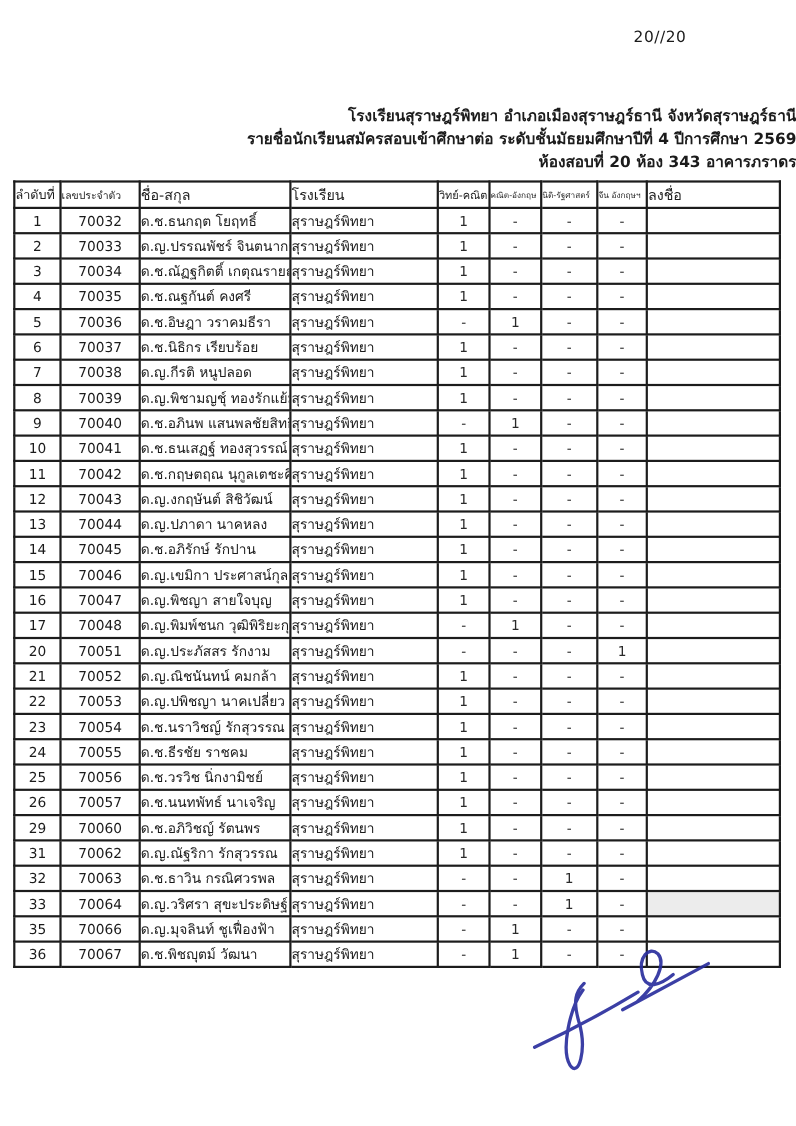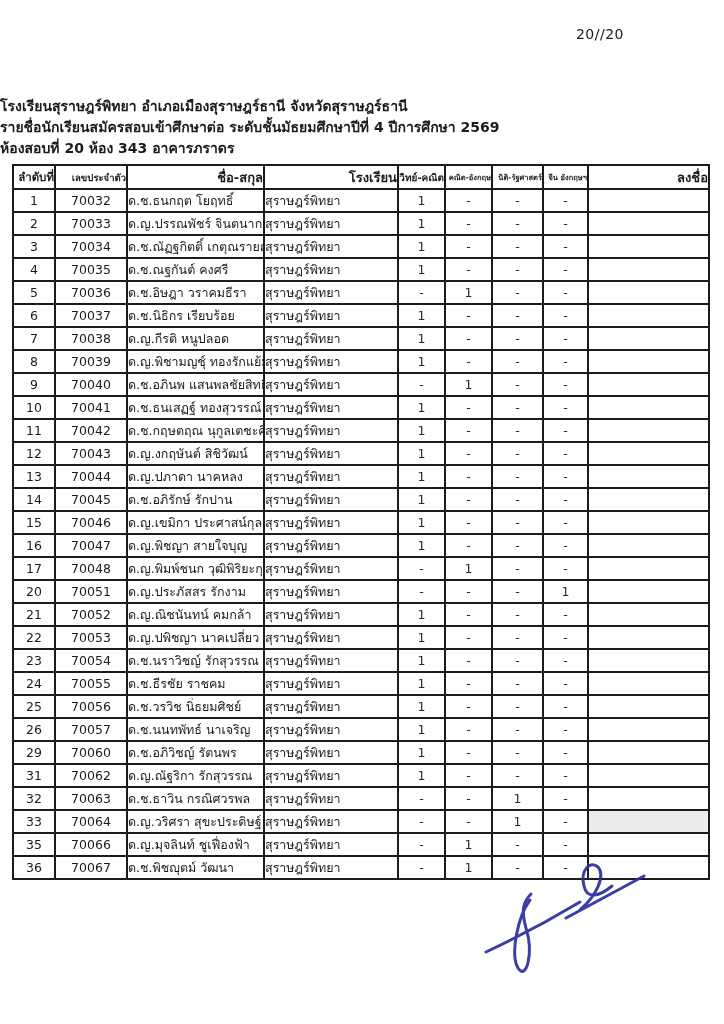--- a/index.html
+++ b/index.html
@@ -3,31 +3,31 @@
 <meta charset="utf-8">
 <style>
   html,body{margin:0;padding:0;}
   body{
     width:724px;height:1024px;position:relative;background:#ffffff;
     font-family:"DejaVu Sans","Liberation Sans",sans-serif;color:#1b1b1b;
     overflow:hidden;
   }
   .page{position:absolute;left:0;top:0;width:640px;height:1024px;background:#fff;border-radius:23px;}
   .pageno{position:absolute;top:26px;right:16px;font-size:14px;letter-spacing:.5px;}
-  .titles{position:absolute;top:96px;left:0;width:724px;text-align:left;
+  .titles{position:absolute;top:96px;left:0;width:724px;text-align:right;
           font-weight:700;font-size:14px;line-height:21px;}
   table.roster{
     position:absolute;left:12px;top:164px;width:698px;
     border-collapse:collapse;table-layout:fixed;
   }
   .roster th,.roster td{
     border:2px solid #1c1c1c;padding:0;height:21px;
     overflow:hidden;white-space:nowrap;vertical-align:middle;
   }
-  .roster th{font-weight:700;text-align:right;height:22px;}
+  .roster th{font-weight:400;text-align:left;height:22px;}
   .hc0{font-size:11.5px}
   .hc1{font-size:9.5px}
   .hc2,.hc3,.hc8{font-size:13px}
   .hc4{font-size:10px}
   .hc5,.hc6,.hc7{font-size:7.5px}
   .roster td{font-size:12.5px;}
   .c0,.c1,.c4,.c5,.c6,.c7{text-align:center;}
   .c2,.c3{text-align:left;padding-left:5px;}
   .c4,.c5,.c6,.c7{color:#2a2a2a;}
   td.shaded{background:#ececec;}
@@ -310,21 +310,21 @@
           <td class="c3">สุราษฎร์พิทยา</td>
           <td class="c4">1</td>
           <td class="c5">-</td>
           <td class="c6">-</td>
           <td class="c7">-</td>
           <td class="c8"></td>
         </tr>
         <tr>
           <td class="c0">25</td>
           <td class="c1">70056</td>
-          <td class="c2">ด.ช.วรวิช นิ่ธยมศิชย์</td>
+          <td class="c2">ด.ช.วรวิช นิ่กงามิชย์</td>
           <td class="c3">สุราษฎร์พิทยา</td>
           <td class="c4">1</td>
           <td class="c5">-</td>
           <td class="c6">-</td>
           <td class="c7">-</td>
           <td class="c8"></td>
         </tr>
         <tr>
           <td class="c0">26</td>
           <td class="c1">70057</td>

